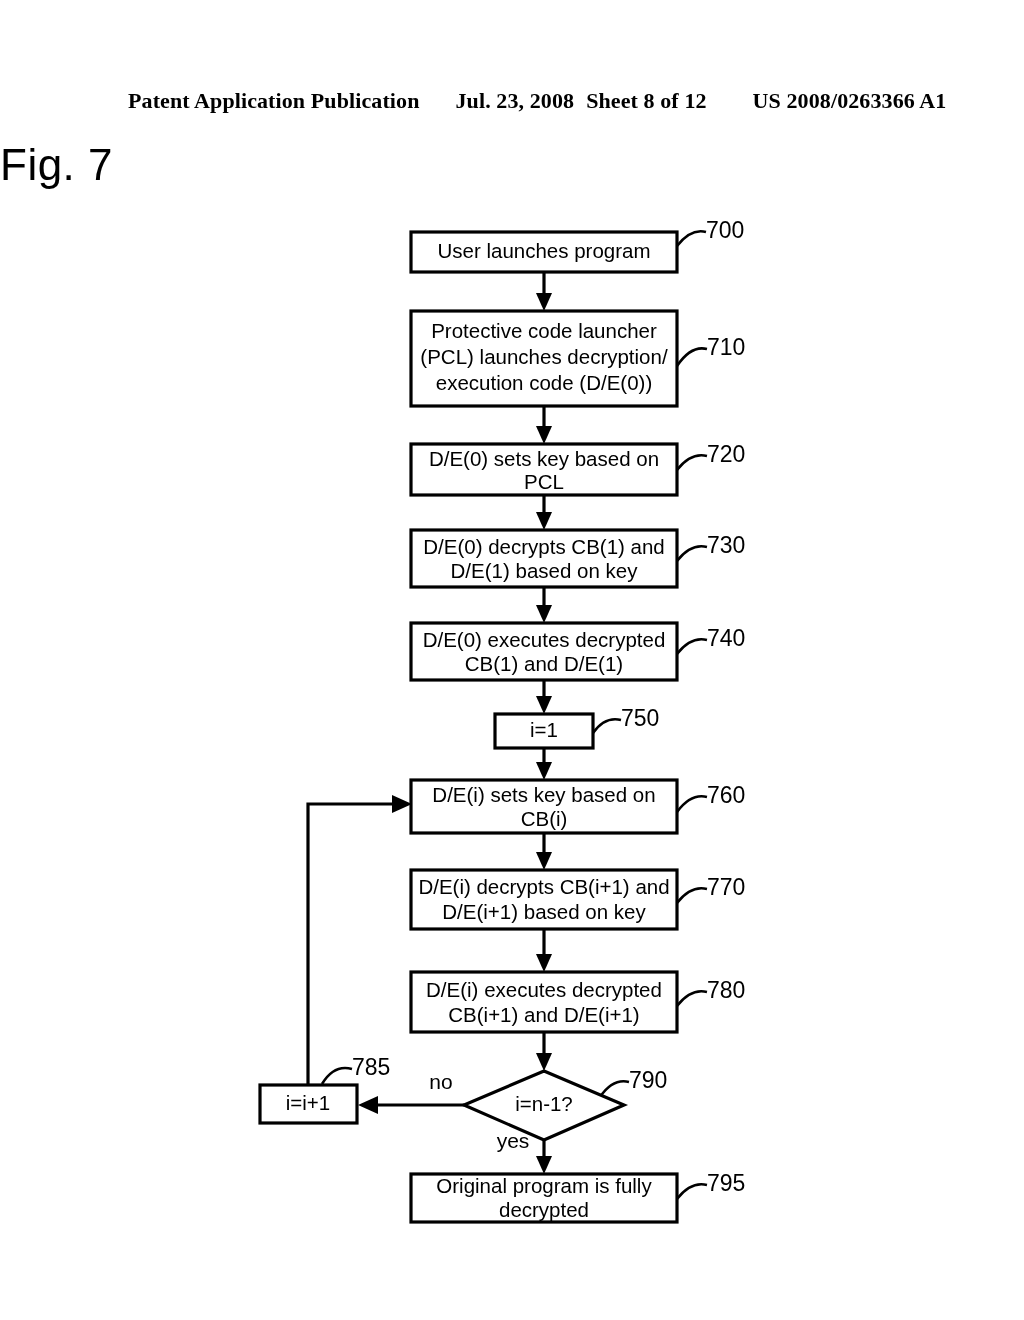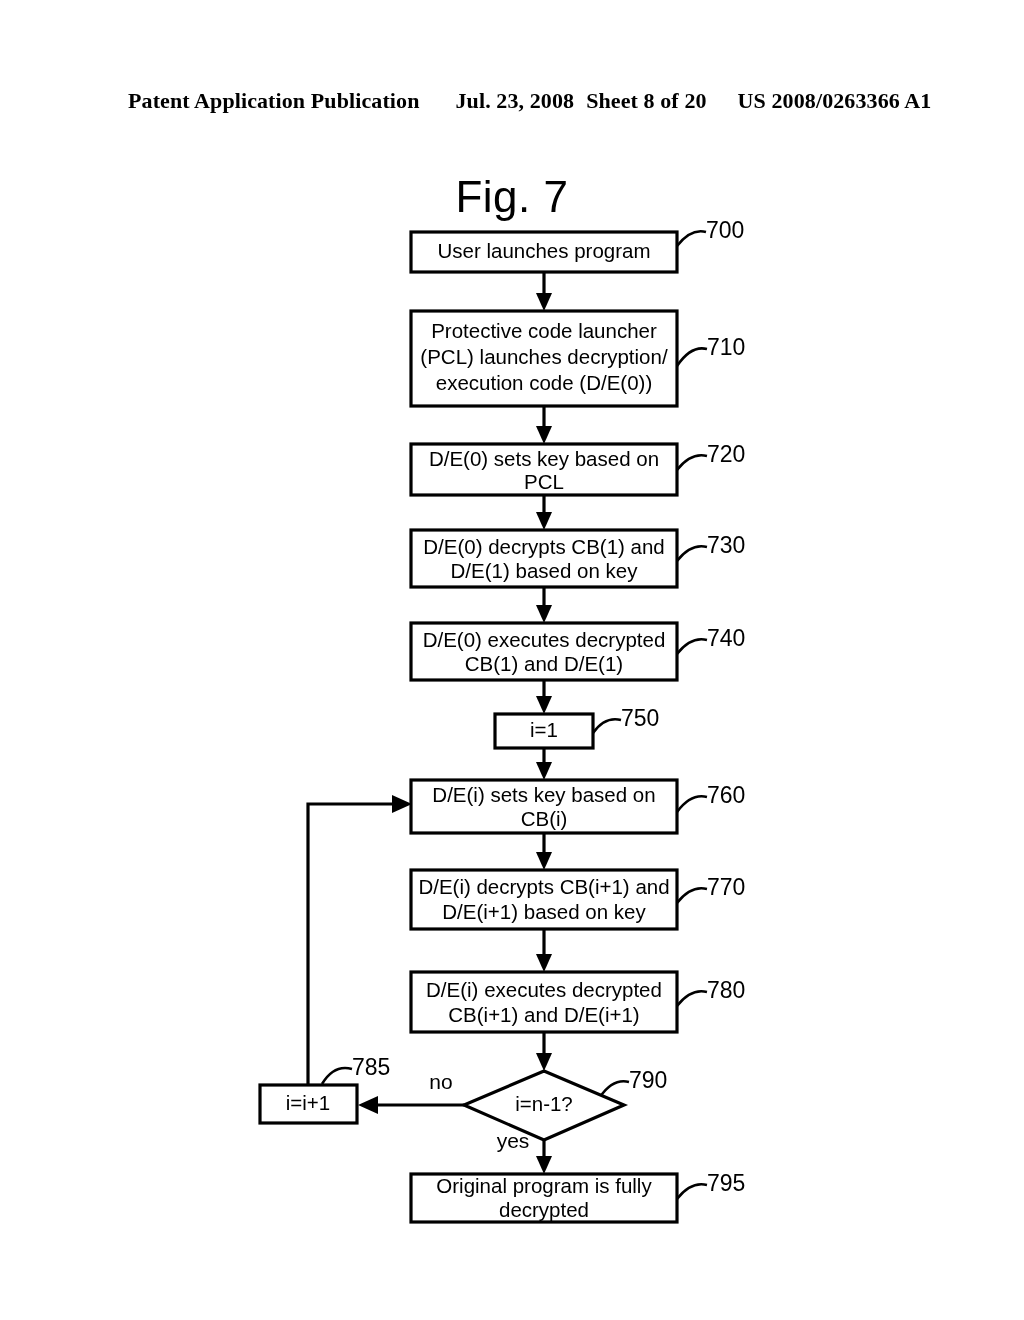--- a/index.html
+++ b/index.html
@@ -28,33 +28,32 @@
     font-weight: bold;
     font-size: 22px;
     letter-spacing: 0.1px;
     white-space: nowrap;
     display: flex;
     align-items: baseline;
   }
   #page-header .hdr-pub   { }
   #page-header .hdr-date  { margin-left: 36px; }
   #page-header .hdr-sheet { margin-left: 12px; }
-  #page-header .hdr-num   { margin-left: 31px; }
+  #page-header .hdr-num   { margin-left: 46px; }
 
   
   #fig-title {
     position: absolute;
     left: 0;
     top: 140px;
     width: 1024px;
-    text-align: center;
+    text-align: left;
     font-size: 44px;
     font-weight: 400;
     letter-spacing: 0.5px;
-    margin-top: 32px;
   }
 
   
   #flow-canvas {
     position: absolute;
     left: 0;
     top: 0;
     width: 1024px;
     height: 1320px;
   }
@@ -101,21 +100,21 @@
     dominant-baseline: middle;
   }
   .arrow-head { fill: #000000; stroke: none; }
 </style>
 </head>
 <body>
 
 <div id="page-header">
   <span class="hdr-pub">Patent Application Publication</span>
   <span class="hdr-date">Jul. 23, 2008</span>
-  <span class="hdr-sheet">Sheet 8 of 20</span>
+  <span class="hdr-sheet">Sheet 8 of 12</span>
   <span class="hdr-num">US 2008/0263366 A1</span>
 </div>
 
 <div id="fig-title">Fig. 7</div>
 
 <svg id="flow-canvas" viewBox="0 0 1024 1320">
 
   <g>
 
     <line class="flow-line" x1="544" y1="272" x2="544" y2="300"></line>

